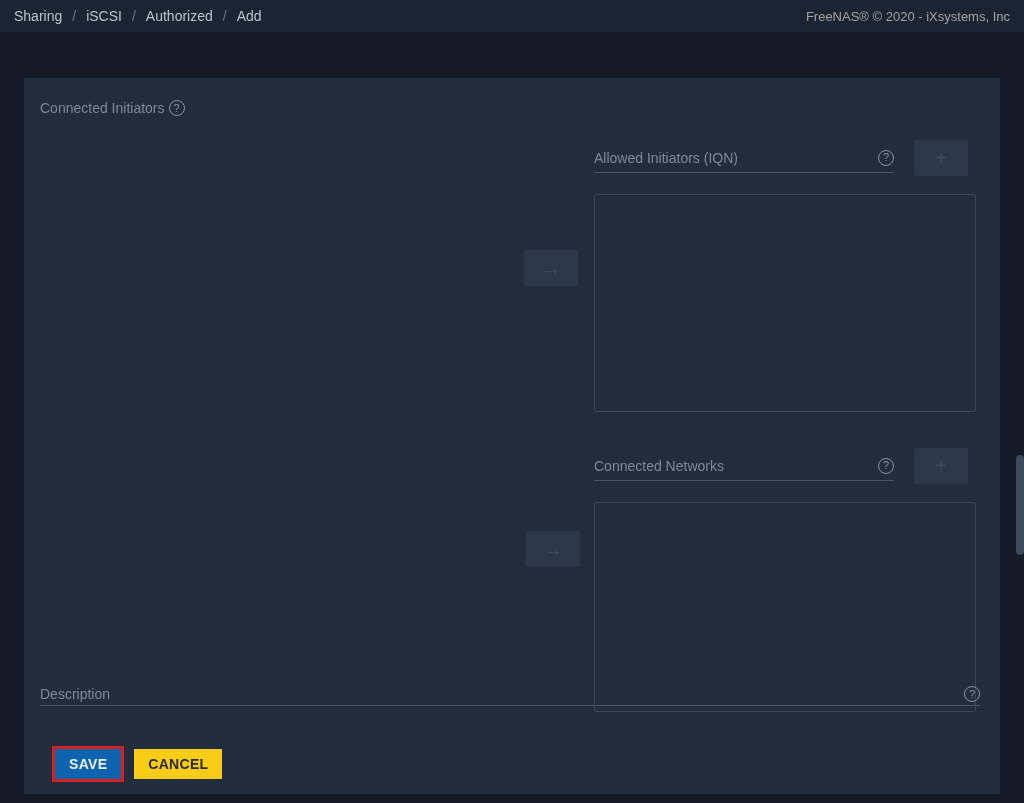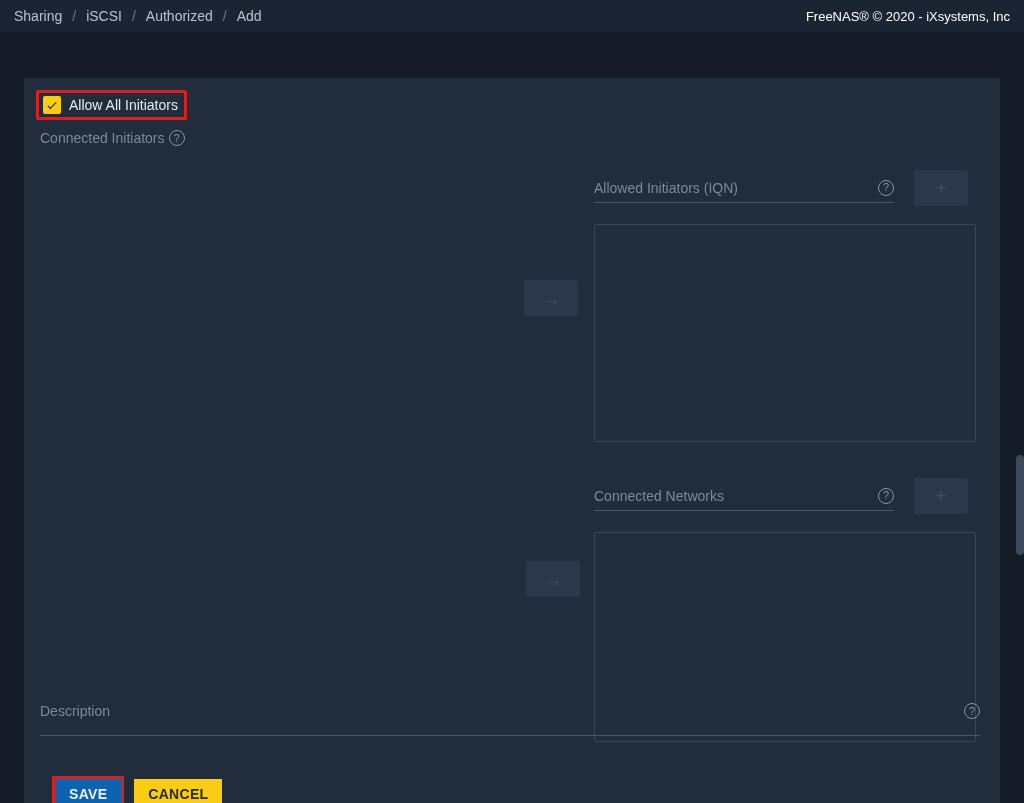--- a/index.html
+++ b/index.html
@@ -24,21 +24,21 @@
     }
     .breadcrumb {
       display: flex;
       align-items: center;
       gap: 10px;
       color: #b8c2cc;
       font-size: 14px;
     }
     .breadcrumb .sep { color: #6e7885; }
     .copyright {
-      color: #ffffff;
+      color: #a3a3a3;
       font-size: 13px;
       white-space: nowrap;
     }
     .card {
       position: absolute;
       top: 78px;
       left: 24px;
       width: 976px;
       background: #212c3c;
       padding: 12px;
@@ -143,21 +143,21 @@
     }
     .description-row {
       position: absolute;
       left: 4px;
       bottom: 34px;
       width: 940px;
       border-bottom: 1px solid #4a5668;
       display: flex;
       justify-content: space-between;
       align-items: center;
-      padding-bottom: 16px;
+      padding-bottom: 3px;
     }
     .btn-row {
       display: flex;
       align-items: center;
       gap: 10px;
       margin-top: 6px;
       margin-left: 16px;
     }
     .btn-save-wrap { border: 3px solid #d9201e; display: inline-block; }
     .btn {
@@ -195,28 +195,20 @@
     <span class="sep">/</span>
     <span>Authorized</span>
     <span class="sep">/</span>
     <span>Add</span>
   </div>
   <div class="copyright">FreeNAS® © 2020 - iXsystems, Inc</div>
 </div>
 
 <div class="card">
 
-  <div class="highlight-red">
-    <span class="checkbox">
-      <svg viewBox="0 0 24 24">
-          <path fill="#3a3000" d="M9 16.2l-3.5-3.5L4 14.2l5 5 11-11-1.4-1.4z"></path>
-        </svg>
-    </span>
-    <span class="chk-label">Allow All Initiators</span>
-  </div>
 
   <div class="form-area">
 
     <div class="left-col">
       <div class="field-label">
         <span>Connected Initiators</span>
         <span class="help-icon">?</span>
       </div>
     </div>
 

